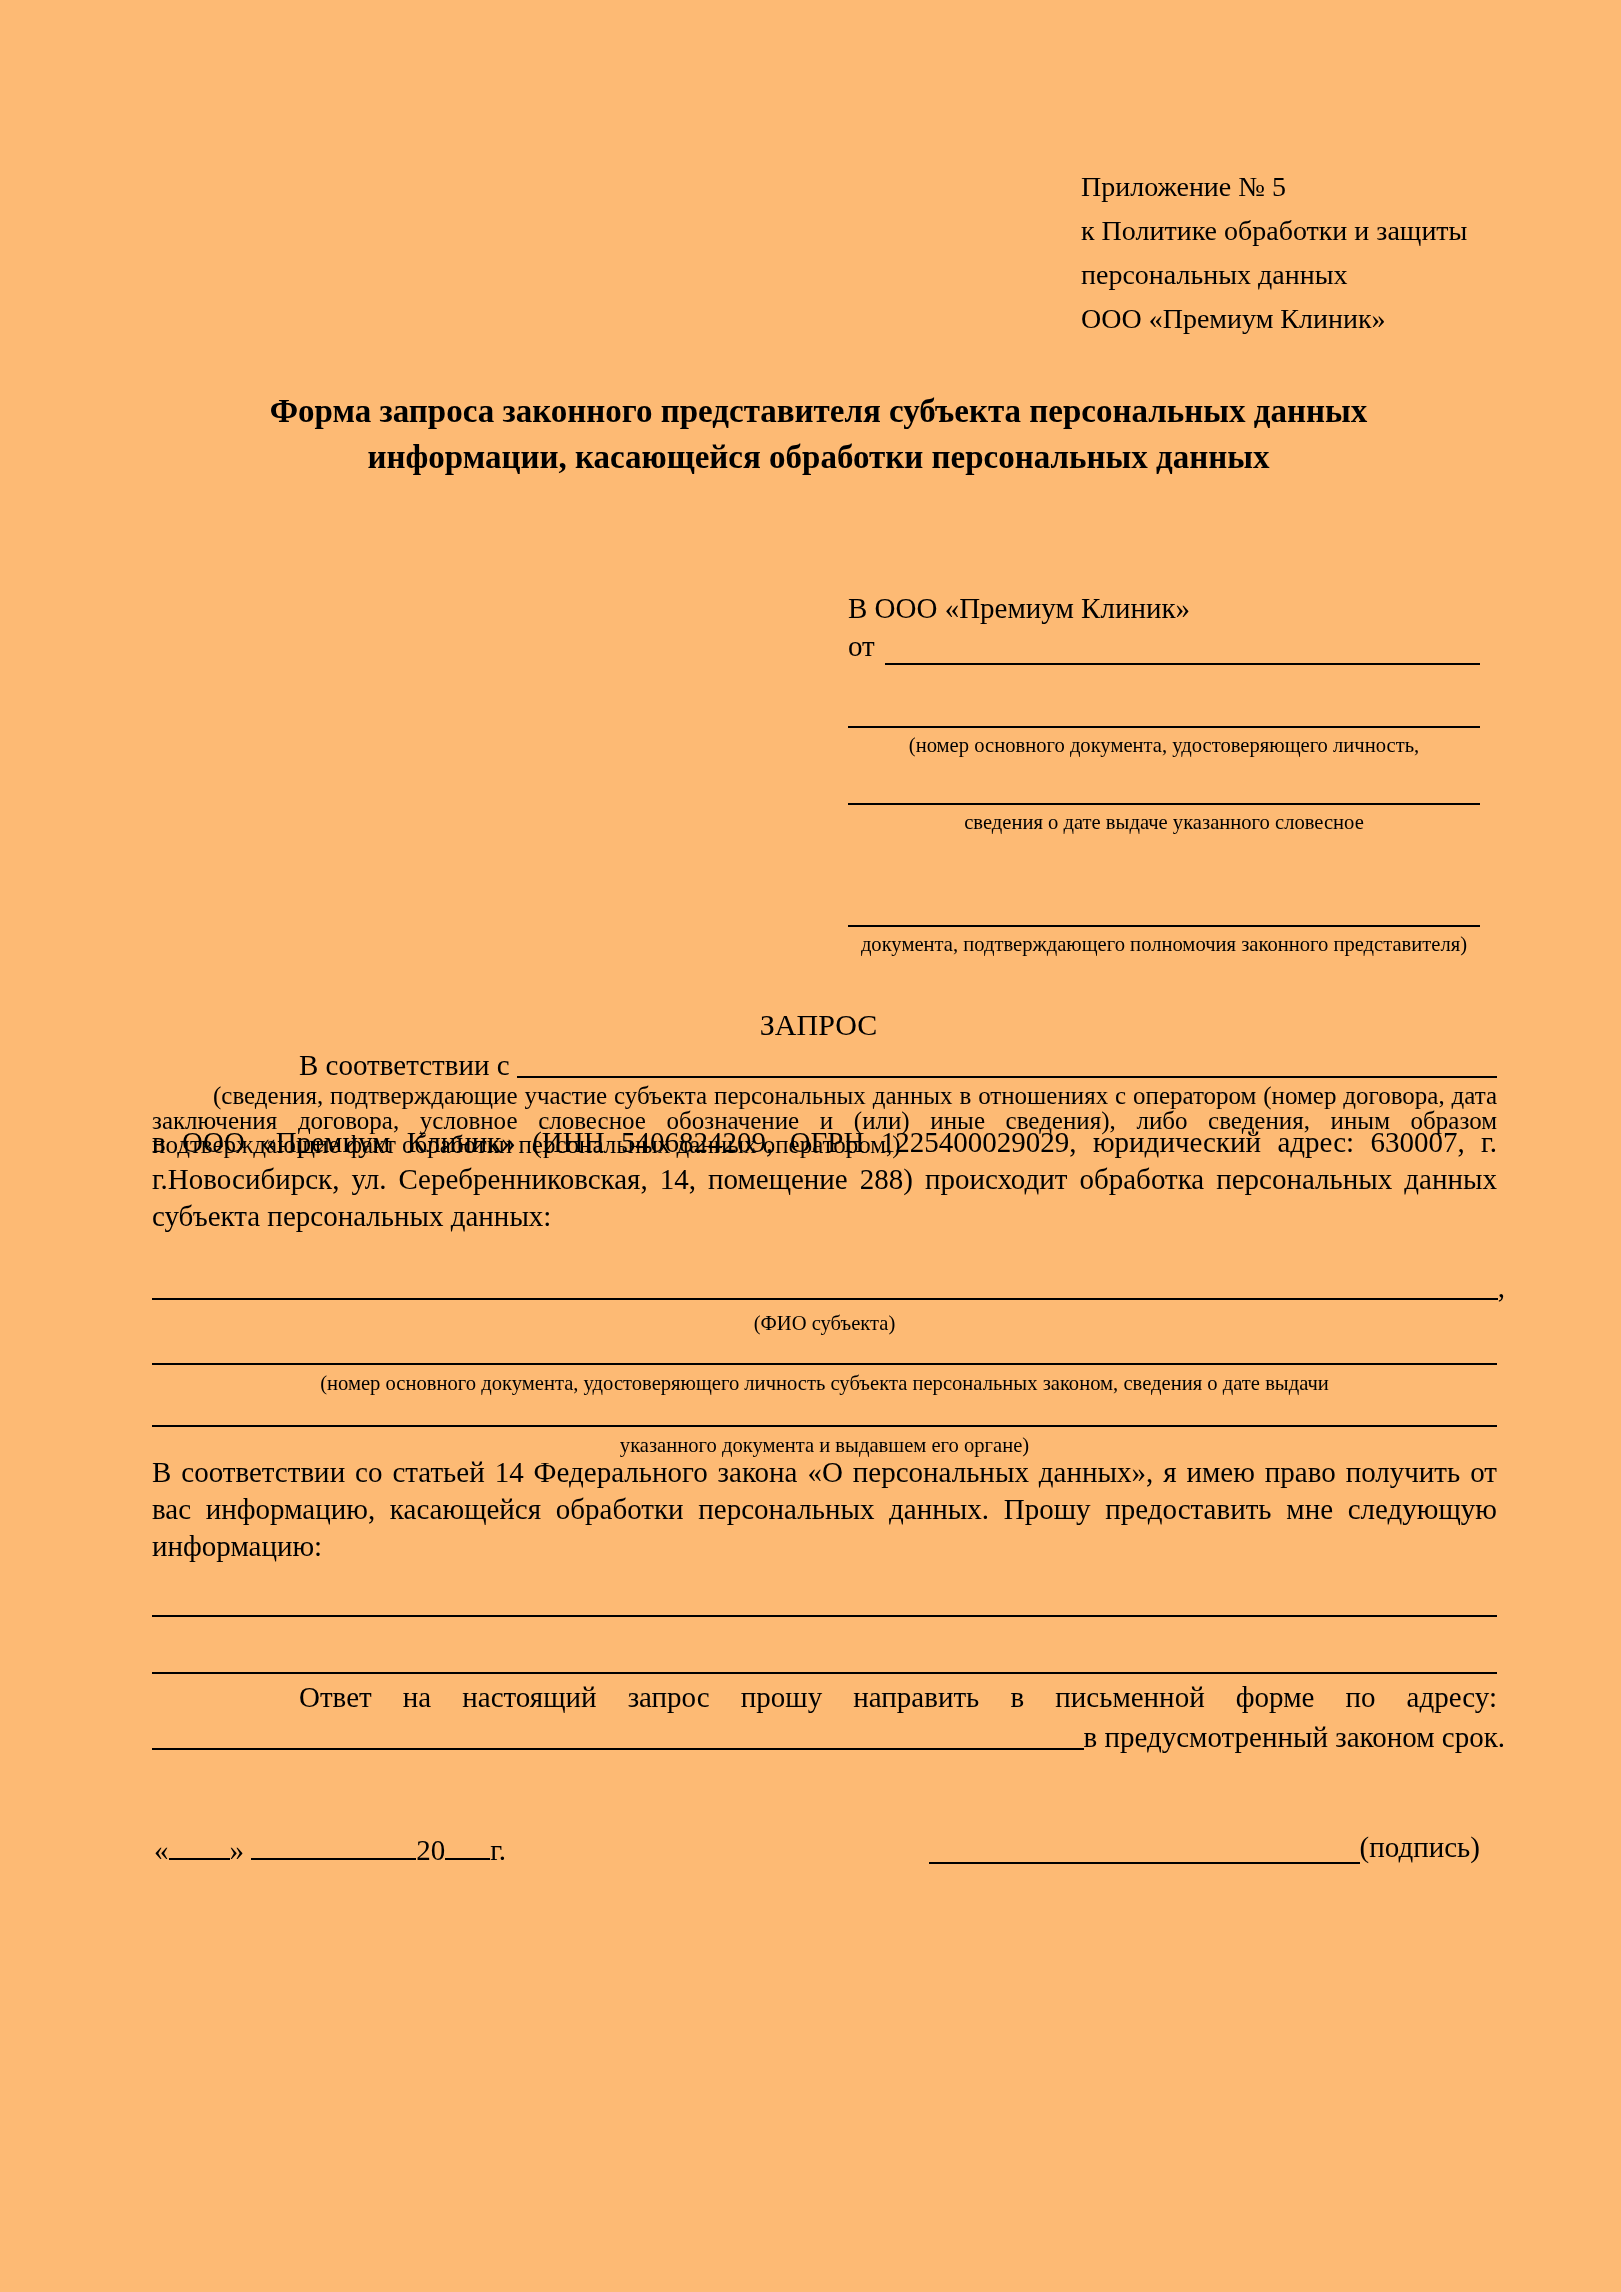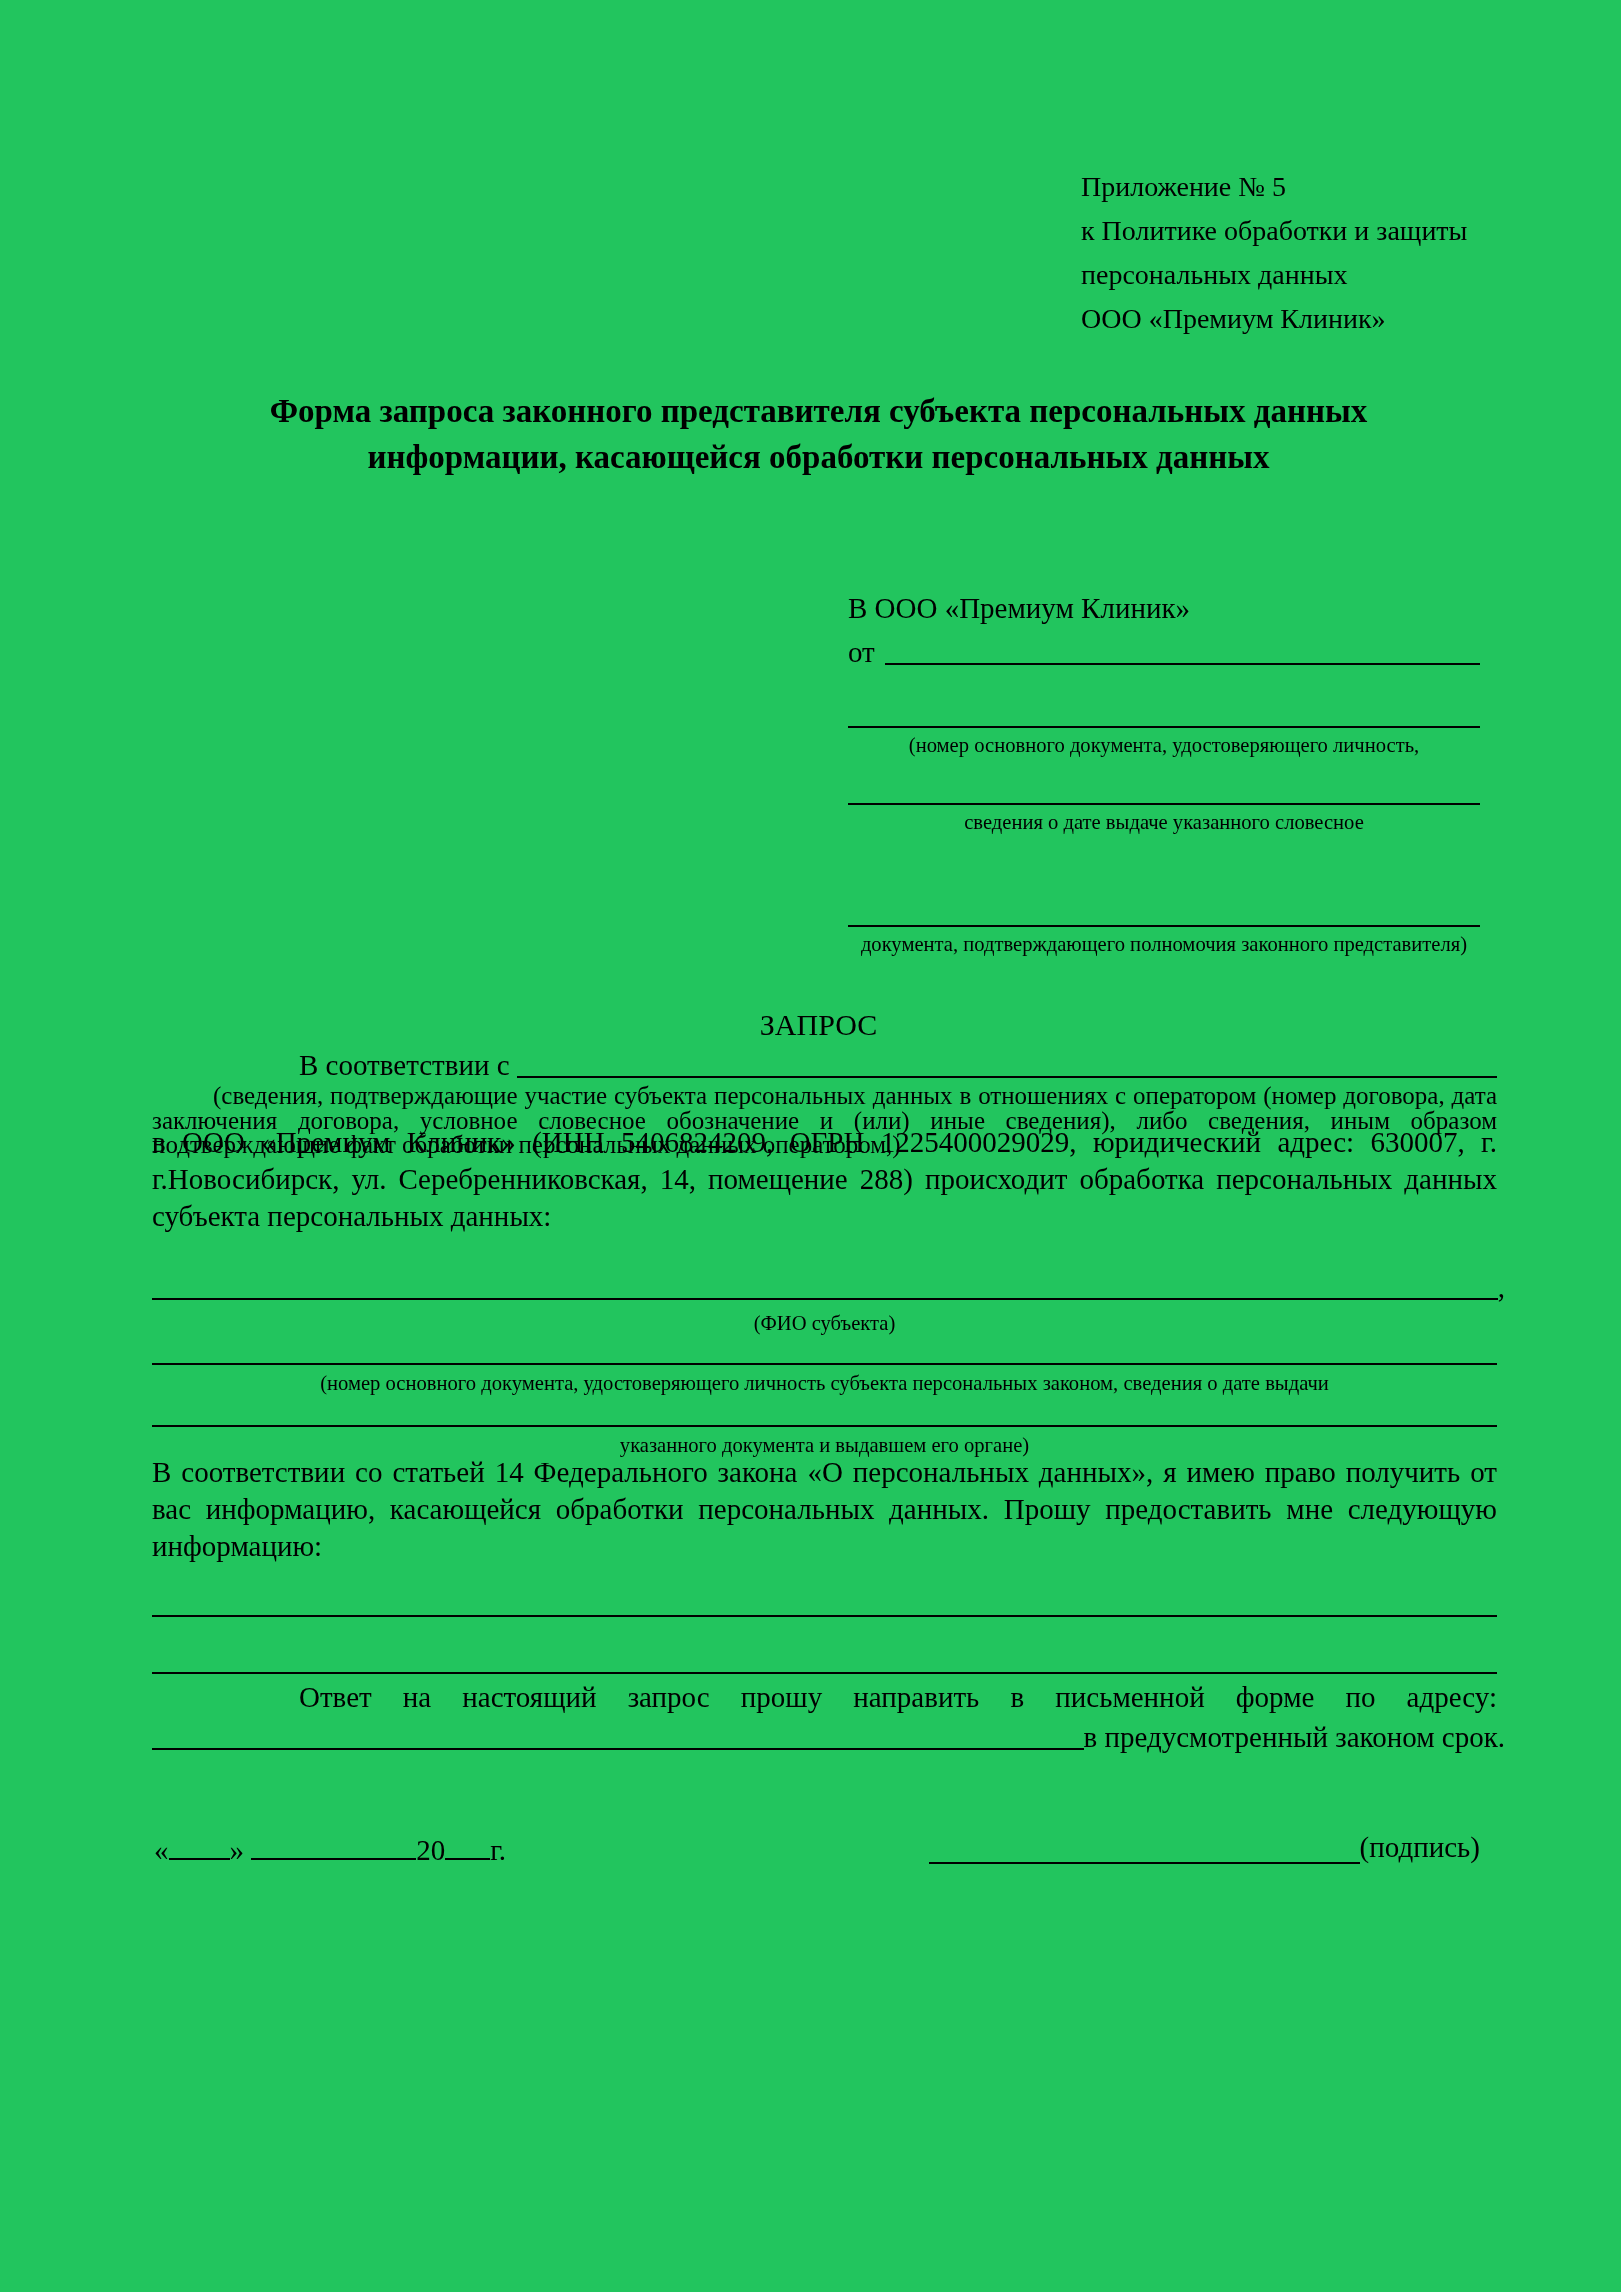--- a/index.html
+++ b/index.html
@@ -1,32 +1,32 @@
 <!DOCTYPE html>
 <html><head>
 <meta charset="utf-8">
 <style>
   * { margin:0; padding:0; box-sizing:border-box; }
   html,body { background:#888; }
   .page {
     position:relative;
     width:1621px; height:2293px;
     margin:0 auto;
-    background:#22c55e;
+    background:#fdba74;
     color:#000;
     font-family:"Liberation Serif","DejaVu Serif",serif;
   }
   .abs { position:absolute; }
   .uline { border-top:2.9px solid #000; height:0; }
   .flexline { flex:1 1 auto; border-bottom:2.9px solid #000; height:0; align-self:flex-end; margin-bottom:3.9px; }
   .cap { font-size:20.6px; line-height:25.5px; text-align:center; }
   .hdr { left:1081px; top:165px; font-size:28px; line-height:44px; }
   .title { left:142px; top:388px; width:1353px; text-align:center; font-weight:bold; font-size:33px; line-height:46px; }
   .addr-org { left:848px; top:592px; font-size:29px; }
-  .from-row { left:848px; top:630px; width:632px; display:flex; font-size:29px; height:39px; align-items:flex-end; }
+  .from-row { left:848px; top:630px; width:632px; display:flex; font-size:29px; height:39px; align-items:flex-start; }
   .from-row .lbl { padding-right:9.8px; }
   .fio-cap { left:848px; top:676px; width:632px; }
   .fld { left:848px; width:632px; }
   .fld .cap { margin-top:4.9px; }
   .zapros { left:142px; top:1008px; width:1353px; text-align:center; font-size:30px; }
   .opening { left:152px; top:1043px; width:1345px; display:flex; font-size:29px; height:39px; align-items:flex-end; }
   .opening .lbl { padding-left:147px; padding-right:7.8px; white-space:nowrap; }
   .opening-cap { left:152px; top:1084px; width:1345px; font-size:25px; line-height:24.5px; text-align:justify; text-indent:61px; }
   .body-para { left:152px; width:1345px; font-size:29px; line-height:37px; text-align:justify; }
   .op-para { top:1124px; }

